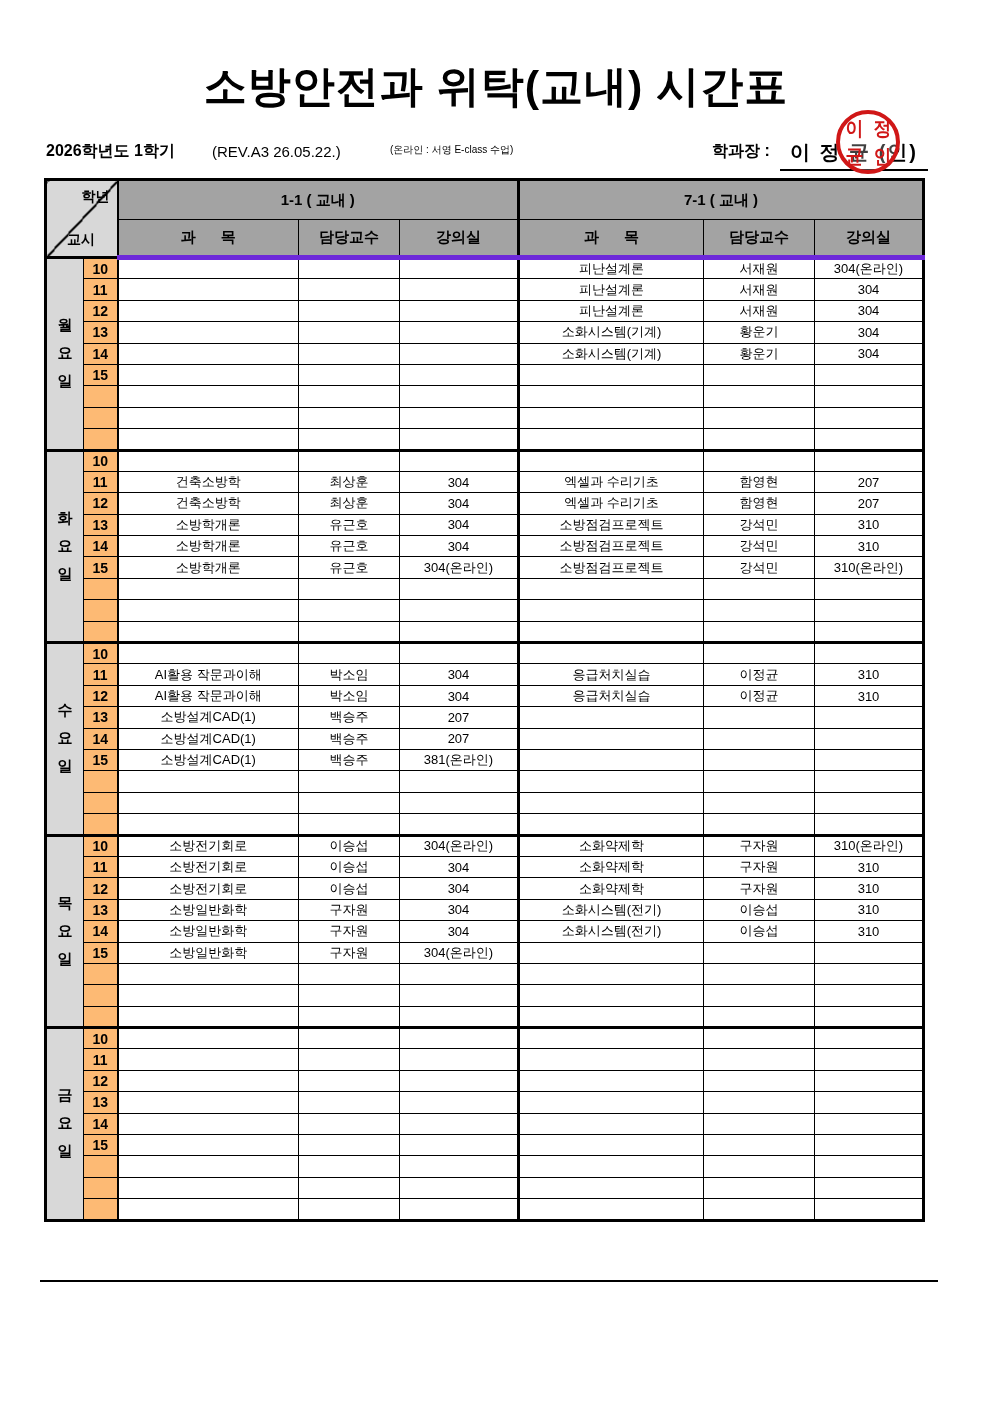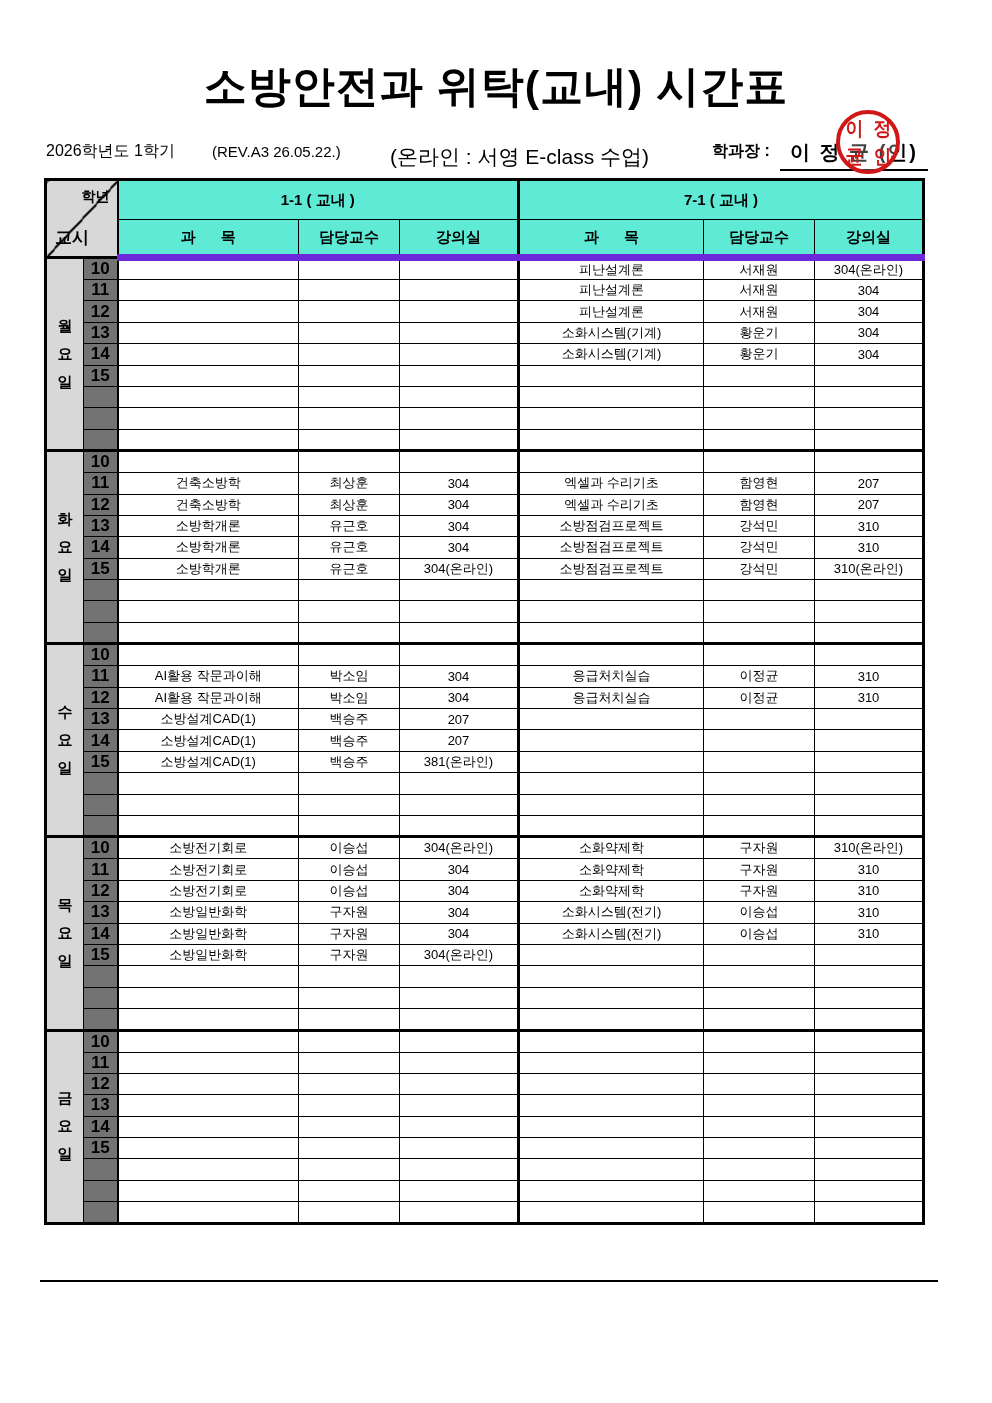--- a/index.html
+++ b/index.html
@@ -15,23 +15,23 @@
   
   .title {
     position: absolute; top: 58px; left: 0; width: 100%;
     text-align: center;
     font-size: 43px; font-weight: 800; letter-spacing: 1px;
     font-family: "Liberation Sans", "DejaVu Sans", sans-serif;
   }
 
   
   .meta-item { position: absolute; white-space: nowrap; }
-  .m-semester { left: 46px;  top: 141px; font-size: 16px; font-weight: 400; }
+  .m-semester { left: 46px;  top: 141px; font-size: 16px; font-weight: 700; }
   .m-rev      { left: 212px; top: 143px; font-size: 15px; }
-  .m-online   { left: 390px; top: 143px; font-size: 21px; }
+  .m-online   { left: 390px; top: 143px; font-size: 10px; }
   .m-headlbl  { left: 712px; top: 141px; font-size: 16px; font-weight: 700; text-align: right; }
   .m-headname {
     left: 780px; top: 139px; font-size: 20px; font-weight: 700;
     padding: 0 10px 3px 10px;
     border-bottom: 2px solid #000;
     letter-spacing: 2px;
   }
   .seal {
     position: absolute; left: 836px; top: 110px;
     width: 64px; height: 64px;
@@ -51,49 +51,49 @@
     table-layout: fixed;
     width: 878px;
     border: 3px solid #000;
   }
   .tt th, .tt td {
     border: 1px solid #000;
     text-align: center; vertical-align: middle;
     overflow: hidden; white-space: nowrap;
     font-size: 13px;
   }
-  .tt th { background: #5eead4; font-weight: 700; font-size: 15px; }
+  .tt th { background: #a3a3a3; font-weight: 700; font-size: 15px; }
 
   tr.hrow1 th { height: 40px; }
-  tr.hrow2 th { height: 38px; border-bottom: 7px solid #6d28d9; }
+  tr.hrow2 th { height: 38px; border-bottom: 5px solid #6d28d9; }
 
   td.corner {
     background:
       linear-gradient(to bottom right,
         rgba(0,0,0,0) calc(50% - 1px), #000 calc(50% - 1px),
         #000 calc(50% + 1px), rgba(0,0,0,0) calc(50% + 1px)),
       #d8d8d8;
     position: relative;
     border-right: 2px solid #000;
     border-bottom: 3px solid #000;
   }
   .corner-top    { position: absolute; top: 7px; right: 7px; font-size: 14px; font-weight: 700; }
-  .corner-bottom { position: absolute; bottom: 7px; left: 8px; font-size: 17px; font-weight: 700; }
+  .corner-bottom { position: absolute; bottom: 7px; left: 20px; font-size: 14px; font-weight: 700; }
 
   .group-sep { border-left: 3px solid #000 !important; }
 
   tbody td { height: 21.4px; background: #fff; }
   td.day {
     background: #d8d8d8; width: 38px;
     font-weight: 700; font-size: 15px;
     border-bottom: 3px solid #000;
   }
   td.day .stack { display: flex; flex-direction: column; gap: 9px; align-items: center; justify-content: center; }
   td.period {
-    background: #737373; font-weight: 700; font-size: 17px;
+    background: #fdba74; font-weight: 700; font-size: 14px;
     border-right: 2px solid #000;
   }
   tr.block-end td { border-bottom: 3px solid #000; }
 
   .bottom-rule {
     position: absolute; left: 40px; top: 1280px;
     width: 898px; height: 2px; background: #000;
   }
 </style>
 </head>

